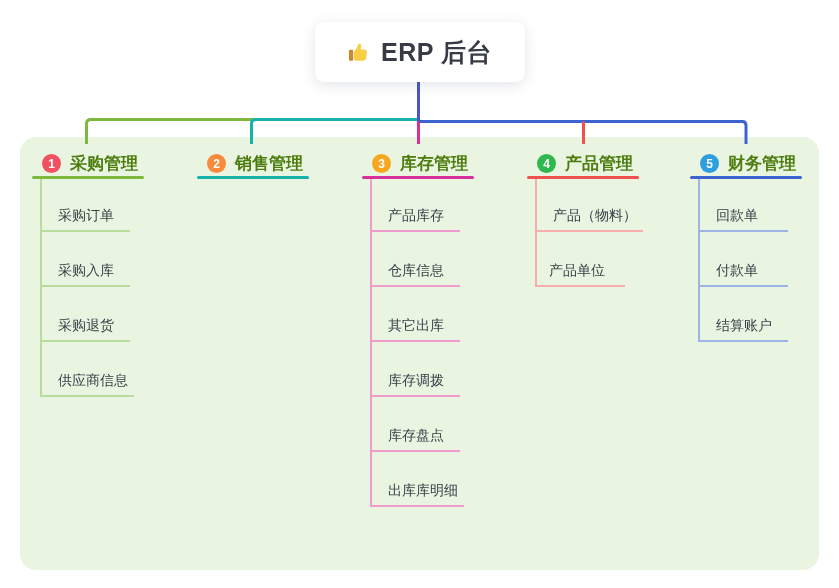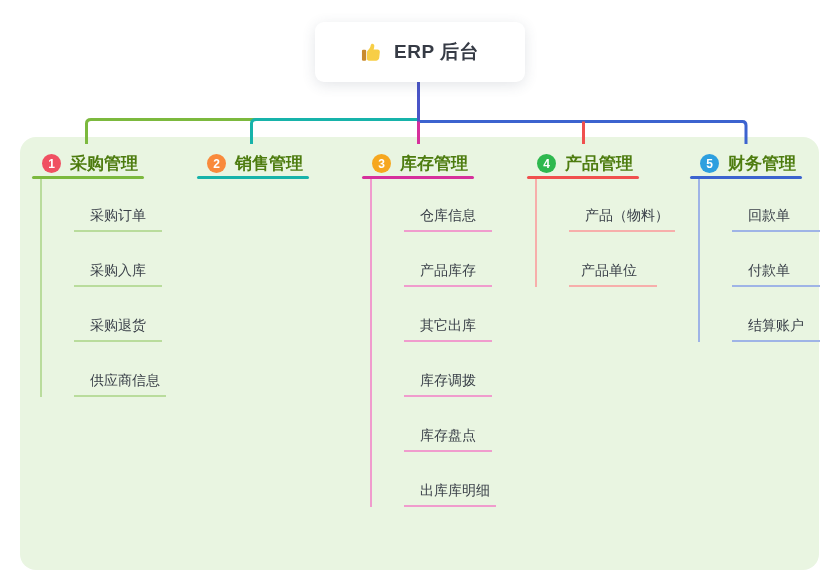--- a/index.html
+++ b/index.html
@@ -8,39 +8,39 @@
   #stage { position:relative; width:839px; height:588px; }
 
   
   #panel { position:absolute; left:20px; top:137px; width:799px; height:433px;
     background:#e9f5e1; border-radius:16px; }
 
   
   #root-card { position:absolute; left:315px; top:22px; width:210px; height:60px;
     background:#ffffff; border-radius:9px; box-shadow:0 3px 14px rgba(60,70,90,.14);
     display:flex; align-items:center; justify-content:center; gap:10px; z-index:3; }
-  #root-card .root-label { font-size:19px; font-weight:600; color:#363b45; letter-spacing:.5px; }
+  #root-card .root-label { font-size:25px; font-weight:600; color:#363b45; letter-spacing:.5px; }
 
   
   #wires { position:absolute; left:0; top:0; width:839px; height:588px;
     pointer-events:none; z-index:1; }
 
   
   .branch { position:absolute; top:148px; width:150px; z-index:2; }
   .branch-head { position:relative; height:31px; display:flex; align-items:center; gap:9px;
     padding-left:10px; cursor:default; }
   .badge { width:19px; height:19px; border-radius:50%; color:#fff; font-size:12px;
     font-weight:700; display:flex; align-items:center; justify-content:center; flex:0 0 19px; }
   .branch-title { font-size:17px; font-weight:600; color:#4d7c0f; white-space:nowrap; }
   .head-line { position:absolute; left:0; top:28px; width:112px; height:3px; border-radius:2px; }
 
   .kids { margin-left:8px; border-left:2px solid; width:-moz-fit-content; width:fit-content; }
   .kid { display:flex; align-items:flex-end; height:55px; min-width:88px;
     width:-moz-fit-content; width:fit-content;
-    border-bottom:2px solid; padding:0 6px 5px 16px;margin-left:32px; }
+    border-bottom:2px solid; padding:0 6px 5px 16px; }
   .kid:first-child { height:53px; }
   .kid-label { font-size:14px; color:#3a4049; white-space:nowrap; }
 </style>
 </head>
 <body>
 
 <div id="stage">
 
   <div id="panel"></div>
 
@@ -95,24 +95,24 @@
   </div>
 
   <div class="branch" style="left: 362px;">
     <div class="branch-head">
       <span class="badge" style="background: rgb(246, 167, 31);">3</span>
       <span class="branch-title">库存管理</span>
     </div>
     <div class="head-line" style="background: rgb(214, 48, 156);"></div>
     <div class="kids" style="border-left-color: rgb(240, 156, 205);">
           <div class="kid" style="border-bottom-color: rgb(240, 156, 205);">
-            <span class="kid-label">仓库信息</span>
+            <span class="kid-label">产品库存</span>
           </div>
           <div class="kid" style="border-bottom-color: rgb(240, 156, 205);">
-            <span class="kid-label">产品库存</span>
+            <span class="kid-label">仓库信息</span>
           </div>
           <div class="kid" style="border-bottom-color: rgb(240, 156, 205);">
             <span class="kid-label">其它出库</span>
           </div>
           <div class="kid" style="border-bottom-color: rgb(240, 156, 205);">
             <span class="kid-label">库存调拨</span>
           </div>
           <div class="kid" style="border-bottom-color: rgb(240, 156, 205); text-align: center;">
             <span class="kid-label">库存盘点</span>
           </div>

